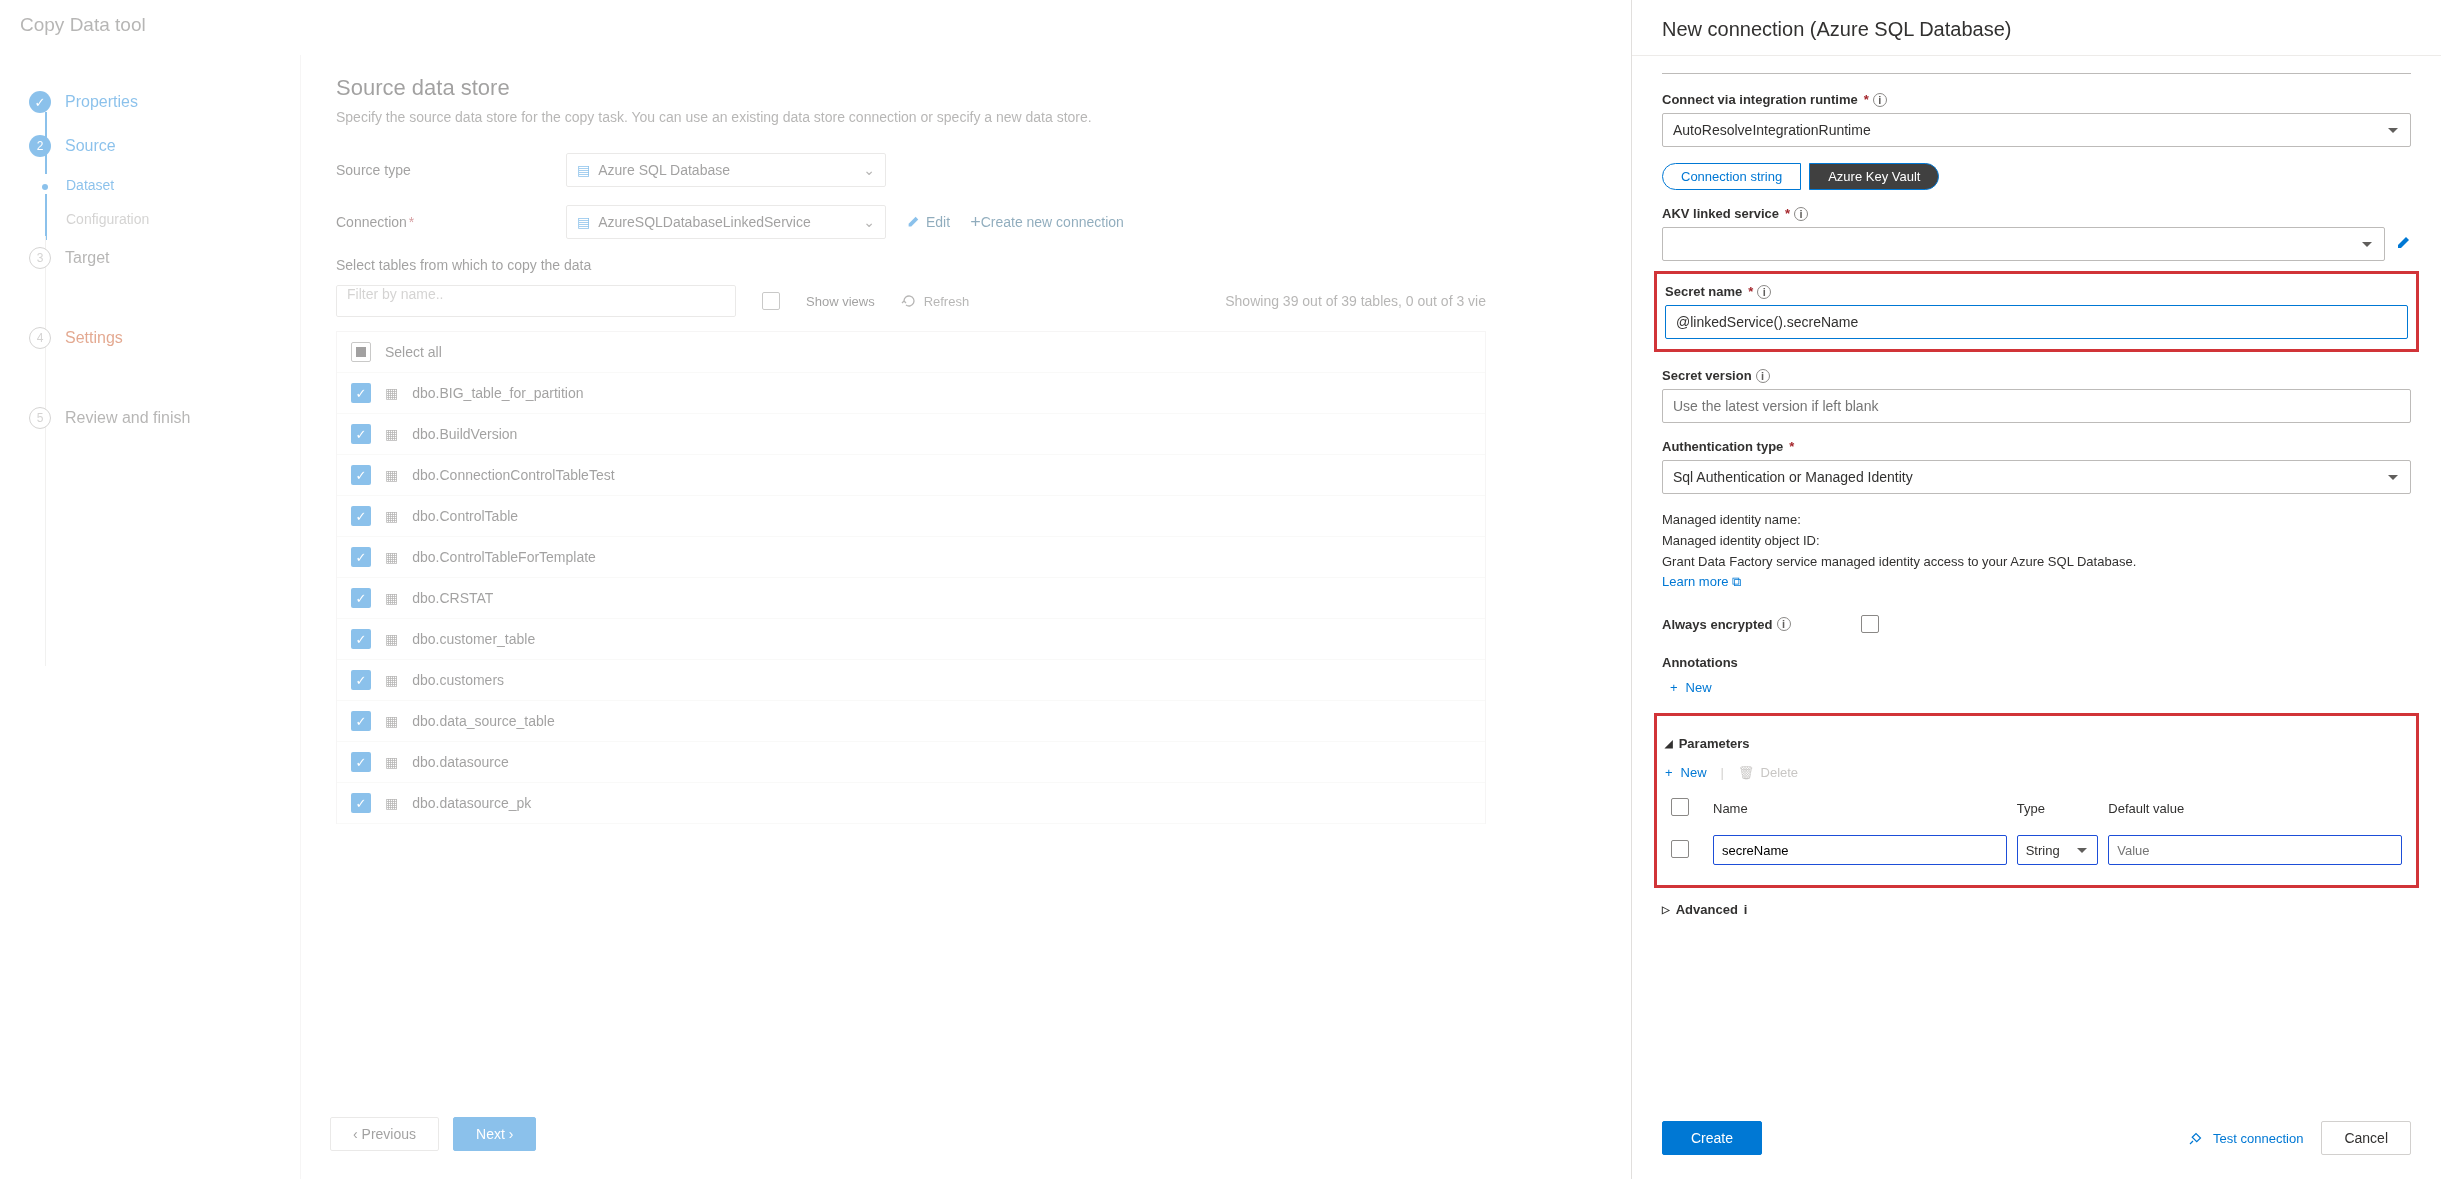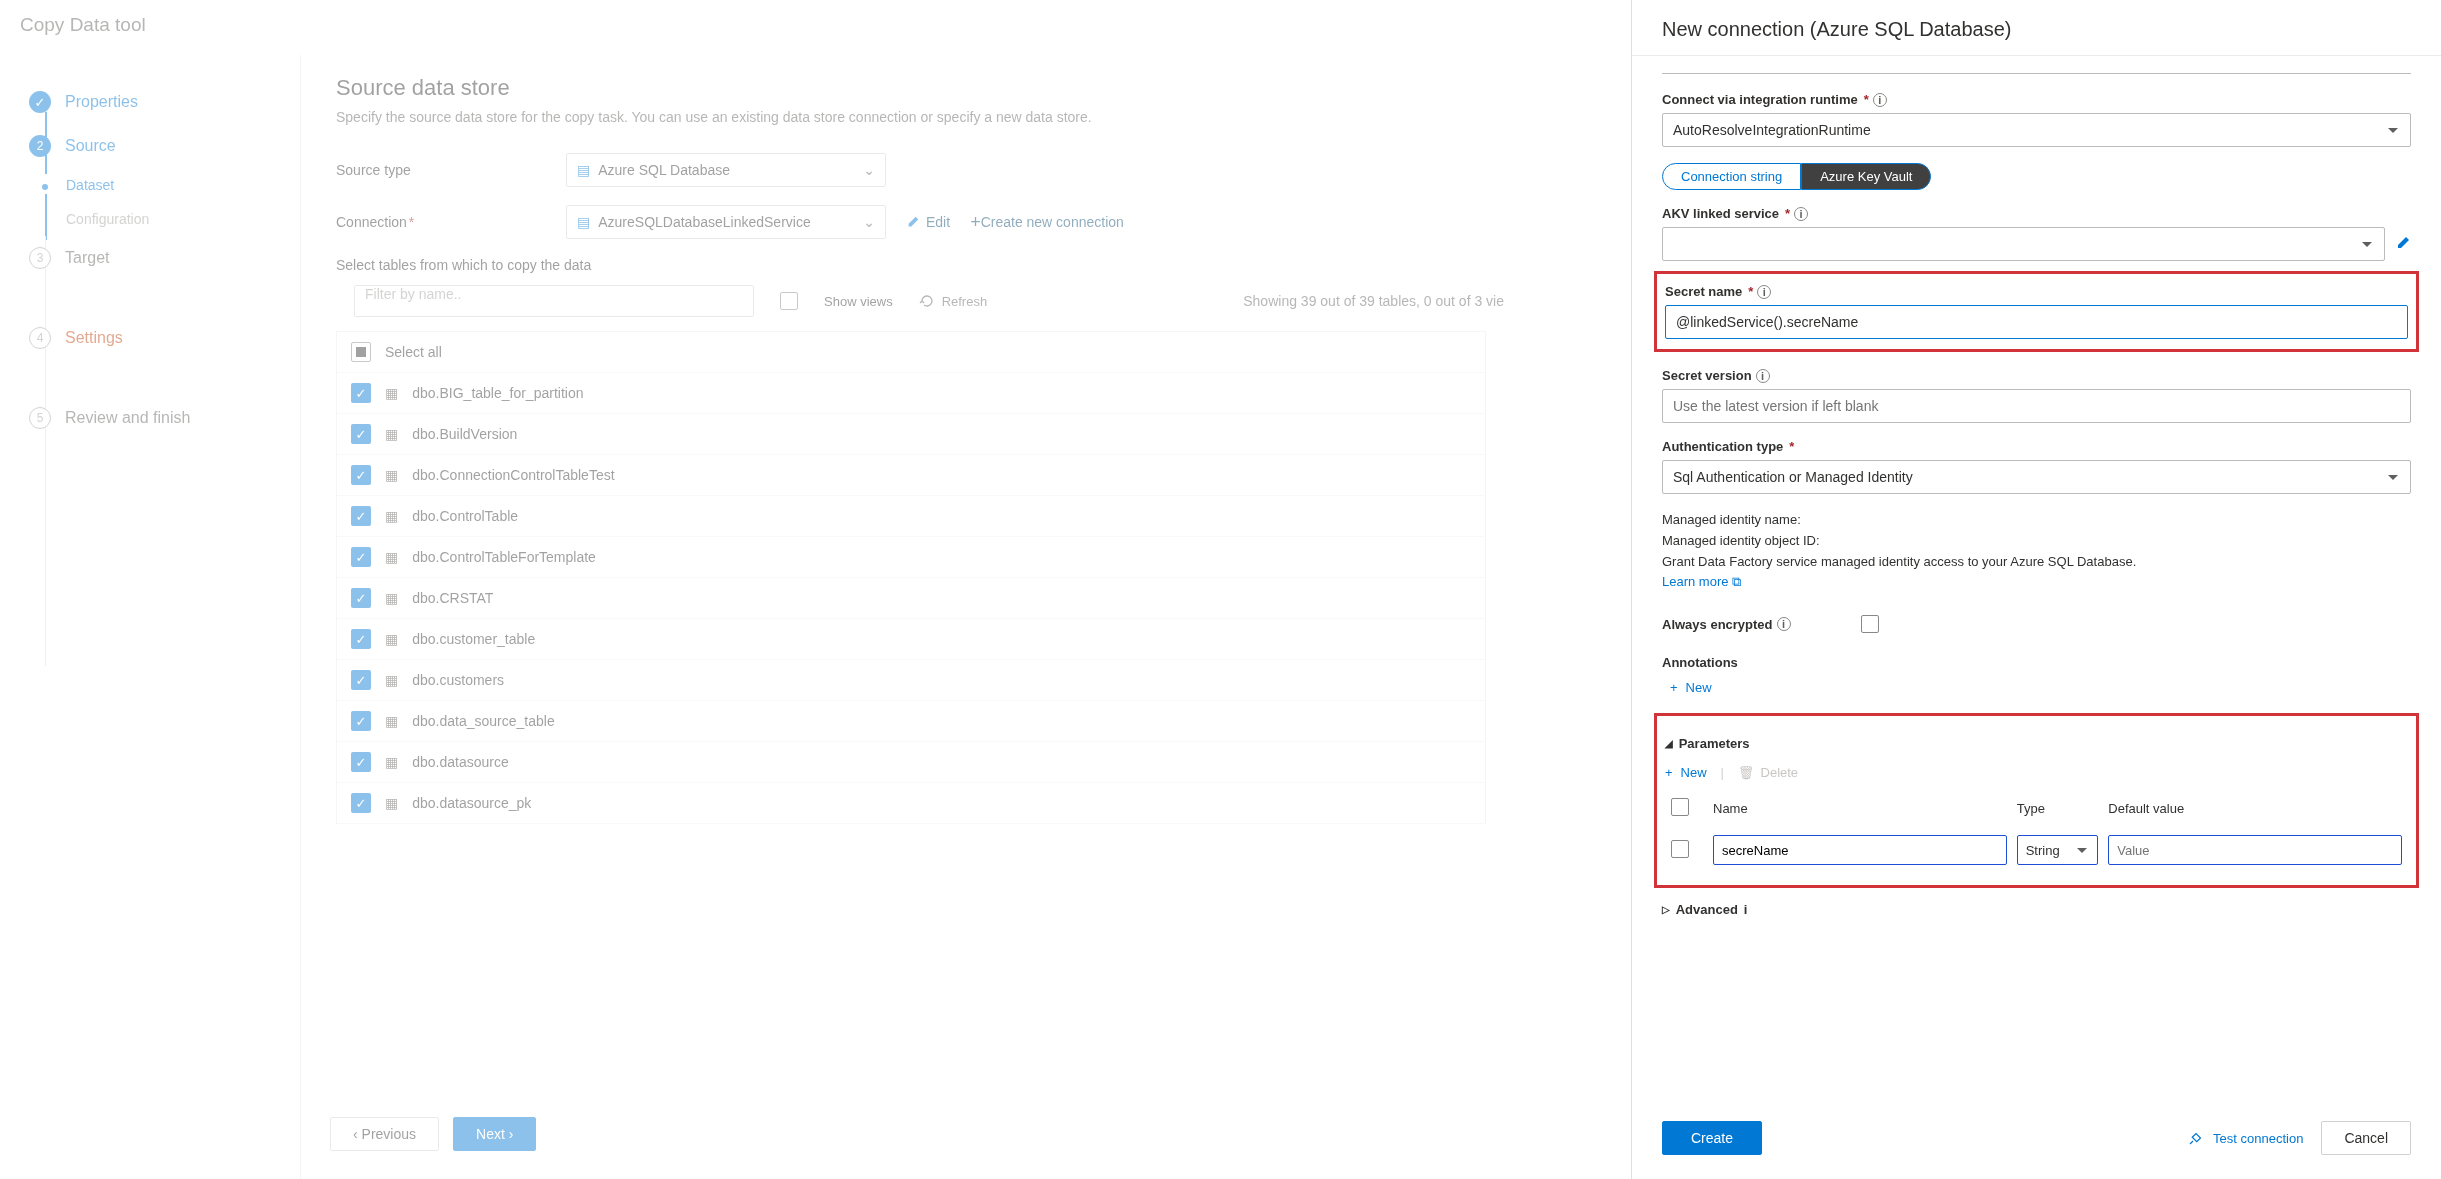--- a/index.html
+++ b/index.html
@@ -57,21 +57,21 @@
 
 .panel { position:absolute; top:0; right:0; bottom:0; width:810px; background:#fff; border-left:1px solid #e1dfdd; padding: 18px 30px; overflow:auto; }
 .panel h3 { font-size:20px; font-weight:400; margin-bottom:14px; }
 .plabel { font-size:13px; font-weight:600; margin: 16px 0 6px 0; display:flex; align-items:center; gap:4px; }
 .plabel .info { color:#605e5c; font-size:11px; border:1px solid #8a8886; border-radius:50%; width:14px; height:14px; display:inline-flex; align-items:center; justify-content:center; }
 .pinput { width:100%; height:34px; border:1px solid #bdbbb9; border-radius:2px; padding:0 10px; font-size:14px; color:#323130; background:#fff; }
 .pinput.ph { color:#a19f9d; }
 .pselect { position:relative; }
 .pselect::after { content:""; position:absolute; right:12px; top:14px; border:5px solid transparent; border-top-color:#605e5c; }
 
-.pill-row { display:flex; margin:16px 0 4px; }
+.pill-row { display:flex; margin:16px 0 4px;gap:8px; }
 .pill { padding:5px 18px; border:1px solid #0078d4; color:#0078d4; font-size:13px; cursor:pointer; background:#fff; }
 .pill:first-child { border-radius:14px 0 0 14px; }
 .pill:last-child { border-radius:0 14px 14px 0; }
 .pill.active { background:#404040; color:#fff; }
 
 .editicon { color:#0078d4; margin-left:10px; }
 
 .redbox { border:3px solid #d13438; padding:10px 8px; margin:10px -8px; }
 .link { color:#0078d4; cursor:pointer; }
 .section-h { display:flex; align-items:center; gap:6px; font-weight:600; margin:10px 0; font-size:13px; }
@@ -157,21 +157,21 @@
         <span>Edit</span>
       </span>
       <span class="linkbtn">
         <span style="font-size:18px;">+</span>
         <span>Create new connection</span>
       </span>
     </div>
 
     <div class="tables-label">Select tables from which to copy the data</div>
 
-    <div class="filterrow" style="width:1150px;margin-left:18px;">
+    <div class="filterrow" style="width:1150px;">
       <div class="filterbox">Filter by name..</div>
       <span class="chk"></span>
       <span>Show views</span>
       <span class="refresh">
         <svg width="16" height="16" viewBox="0 0 16 16">
             <path fill="none" stroke="#605e5c" stroke-width="1.3" d="M3 8a5 5 0 1 1 2 4M3 8l-2 2M3 8l2 2"></path>
           </svg>
         <span>Refresh</span>
       </span>
       <span class="showing">Showing 39 out of 39 tables, 0 out of 3 vie</span>

